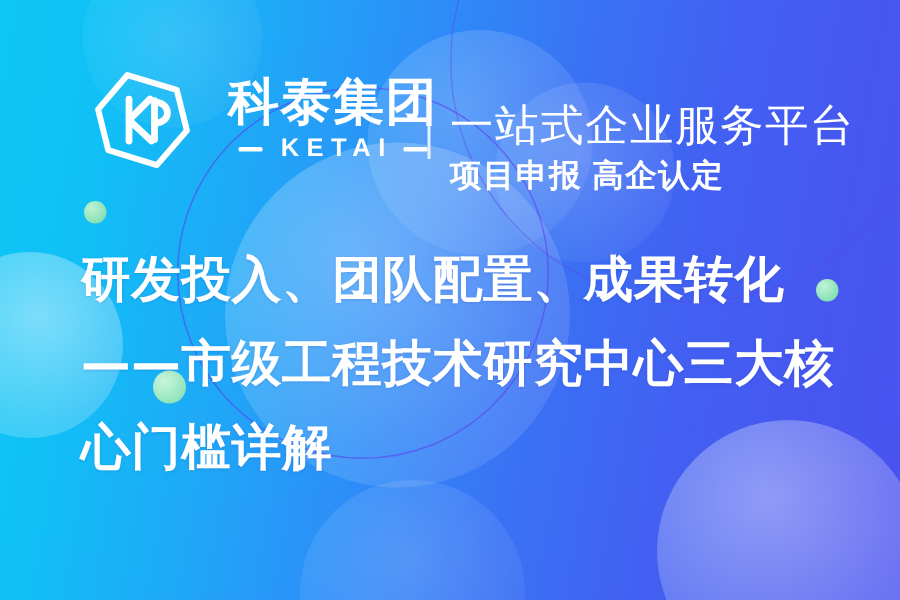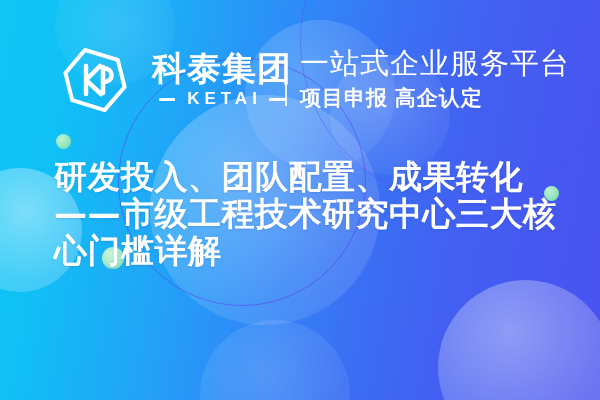--- a/index.html
+++ b/index.html
@@ -182,41 +182,42 @@
     flex-direction: column;
   }
   .tagline-main {
     font-size: 29px;
     font-weight: 400;
     color: #ffffff;
     letter-spacing: 1px;
     line-height: 1.25;
     white-space: nowrap;
     font-family: "DejaVu Sans", "Liberation Sans", sans-serif;
+    margin-top: 20px;
   }
   .tagline-sub {
     margin-top: 4px;
     font-size: 21px;
     font-weight: 700;
     color: #ffffff;
     letter-spacing: 1px;
     line-height: 1.25;
     white-space: nowrap;
     font-family: Liberation Sans, sans-serif;
   }
 
   
   .headline {
     position: absolute;
     left: 54px; top: 158px;
     width: 506px;
     font-size: 33px;
     font-weight: 700;
     color: #ffffff;
-    line-height: 37px;
+    line-height: 56px;
     letter-spacing: 0.5px;
     font-family: "DejaVu Sans", "Liberation Sans", sans-serif;
     text-shadow: 0 1px 2px rgba(30,60,160,0.18);
   }
 </style>
 </head>
 <body>
 
 <div id="banner">
 

